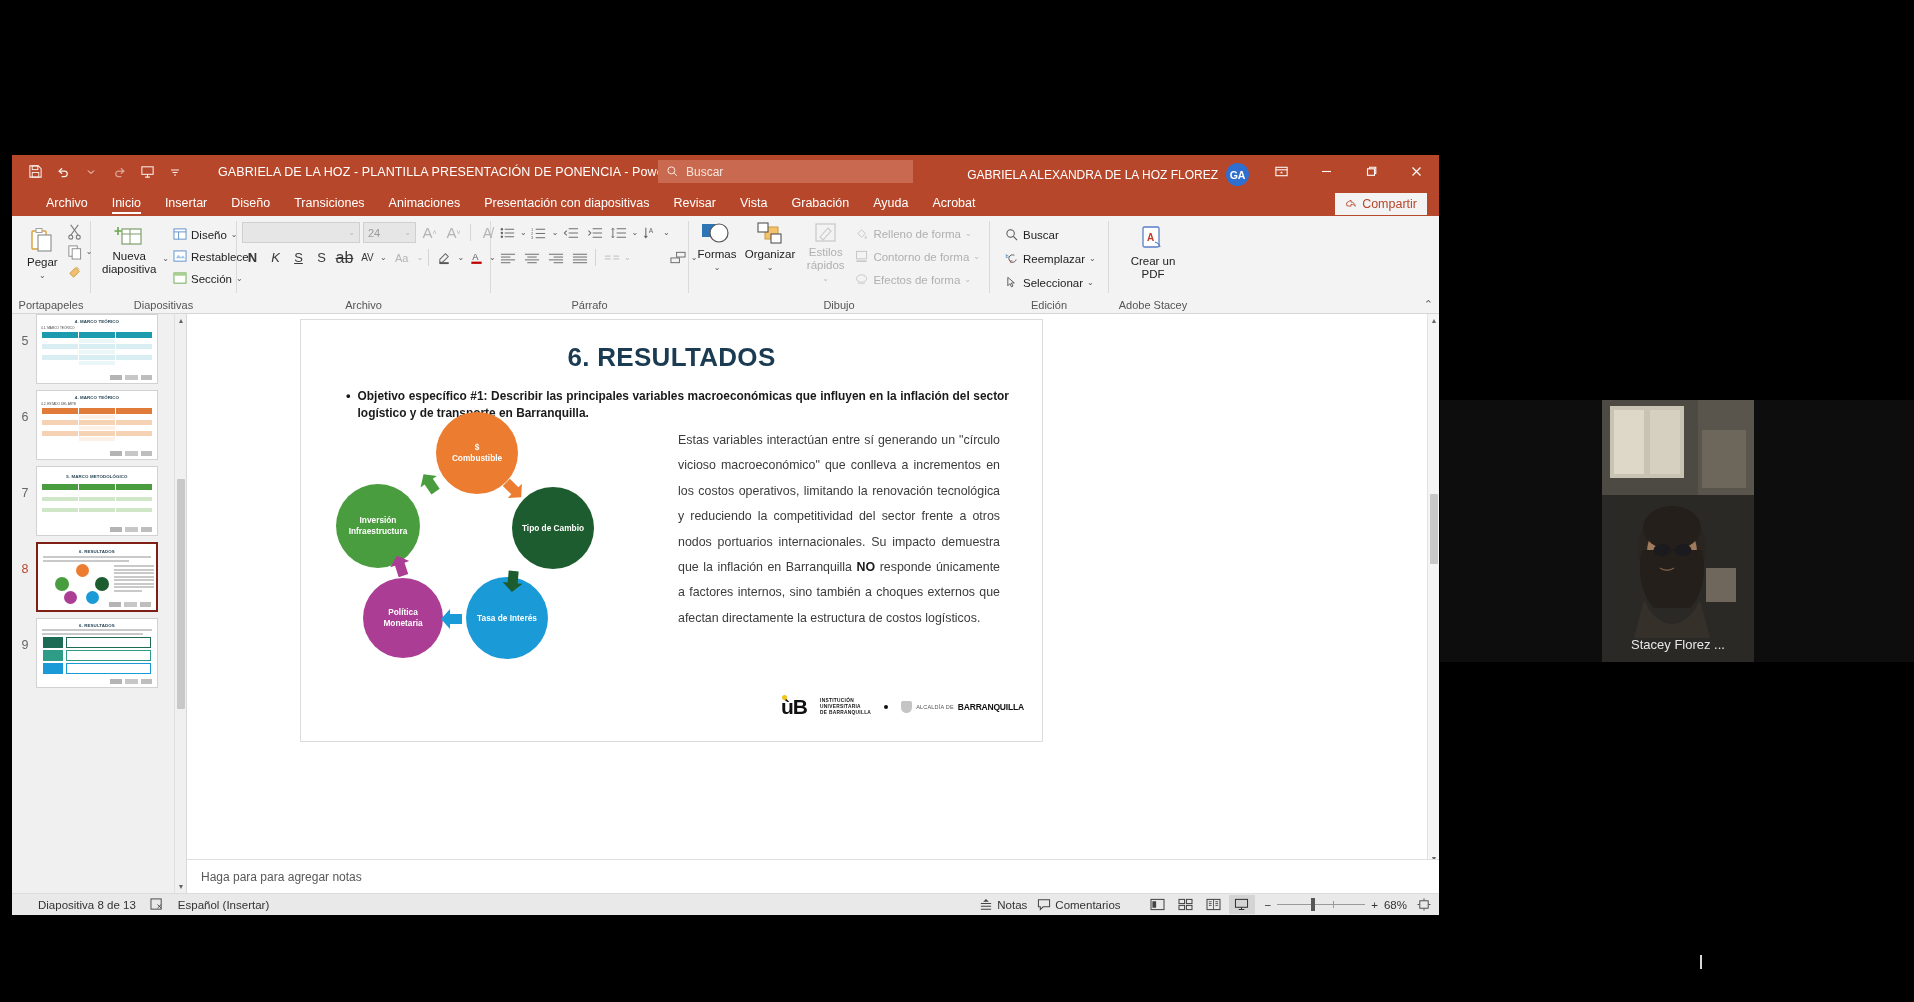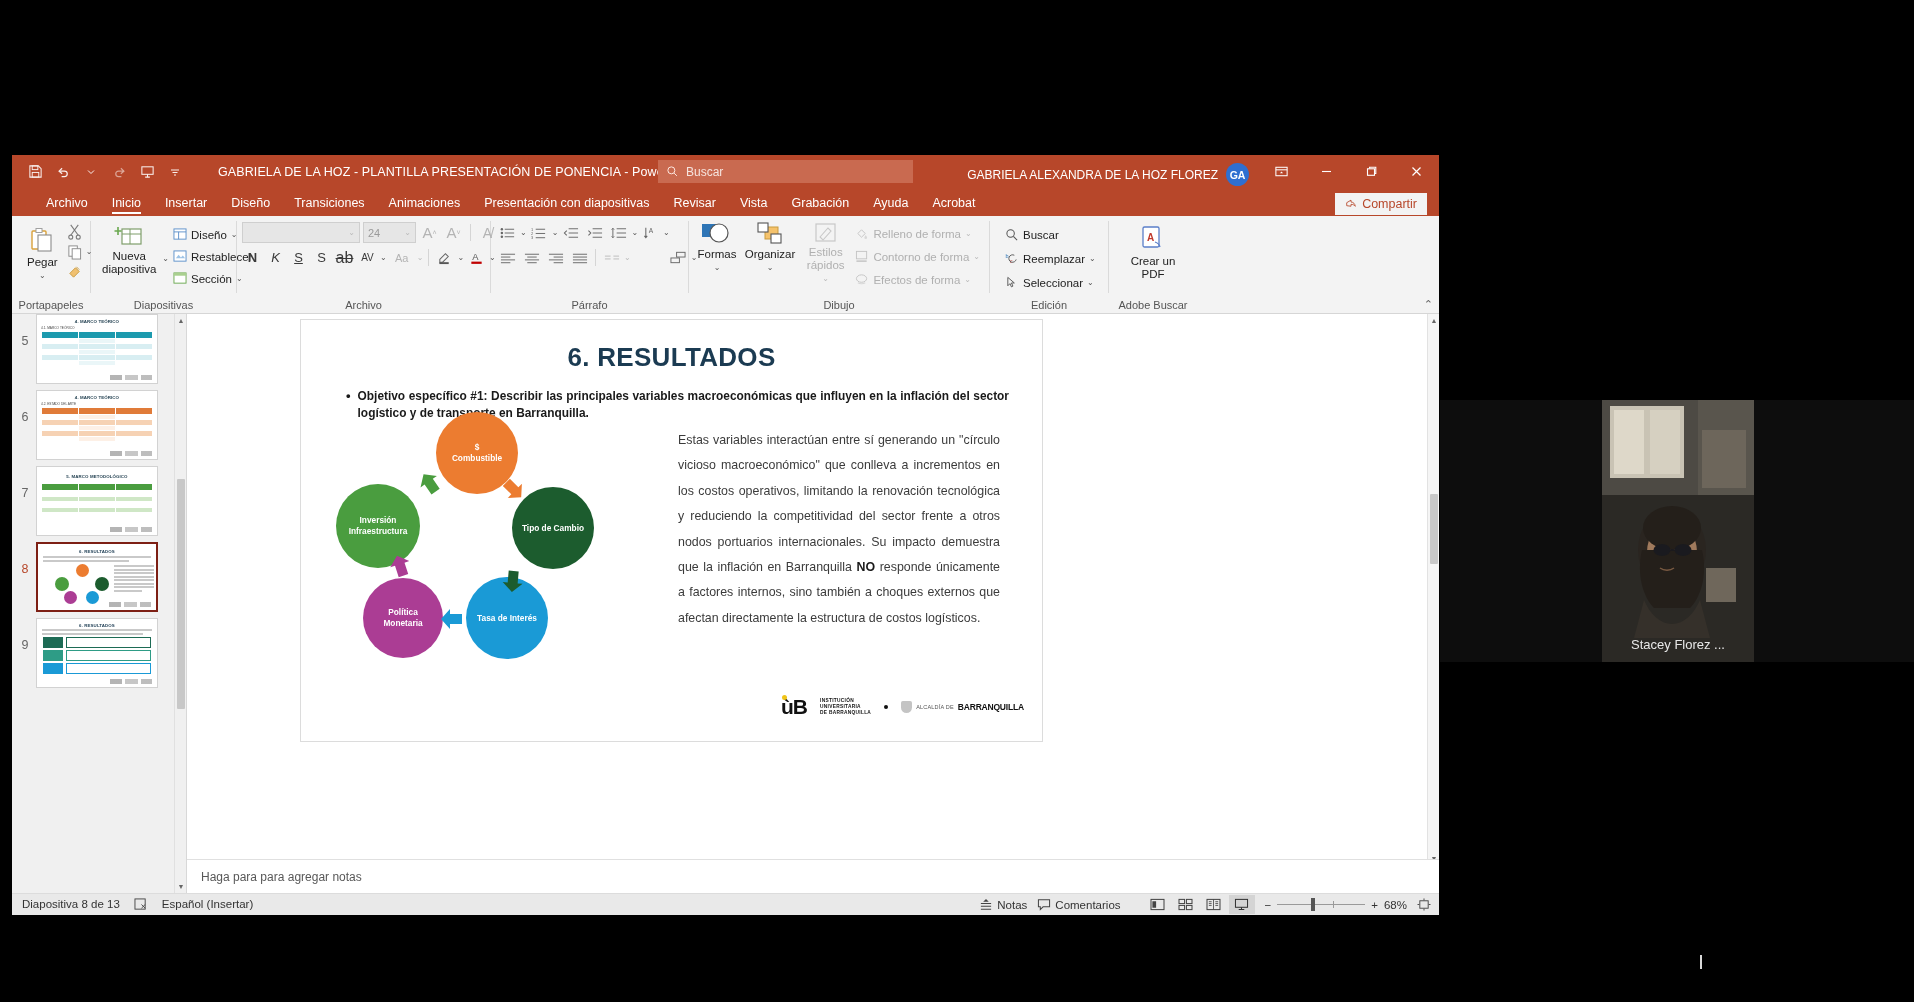--- a/index.html
+++ b/index.html
@@ -213,21 +213,21 @@
     background: #fff; border-top: 1px solid #e0e0e0; display: flex; align-items: center;
     padding-left: 14px; font-size: 12px; color: #585858;
   }
 
   
   .statusbar {
     position: absolute; left: 0; right: 0; bottom: 0; height: 22px; background: #e9e9e9;
     display: flex; align-items: center; font-size: 11.5px; color: #333;
     border-top: 1px solid #dcdcdc;
   }
-  .sb-left { display: flex; gap: 14px; padding-left: 10px; }
+  .sb-left { display: flex; align-items: center; gap: 14px; padding-left: 26px; }
   .sb-right { margin-left: auto; display: flex; align-items: center; gap: 10px; padding-right: 8px; }
   .sb-item { display: flex; align-items: center; gap: 4px; }
   .viewbtn { width: 26px; height: 19px; display: flex; align-items: center; justify-content: center; }
   .viewbtn.active { background: #d4d4d4; }
   .zoomslider { display: flex; align-items: center; gap: 6px; }
   .zs-track { width: 88px; height: 1px; background: #9a9a9a; position: relative; }
   .zs-handle { position: absolute; left: 34px; top: -6px; width: 4px; height: 13px; background: #555; }
   .zs-mid { position: absolute; left: 56px; top: -3px; width: 1px; height: 7px; background: #9a9a9a; }
 
   
@@ -694,21 +694,21 @@
             <span class="icon">
                 <svg width="30" height="30" viewBox="0 0 30 30">
                   <rect x="5" y="2" width="16" height="20" rx="1.5" fill="#fff" stroke="#5b7fc9" stroke-width="1.3"></rect>
                   <text x="9" y="16" font-size="10" fill="#c0392b" font-family="Liberation Sans" font-weight="bold">A</text>
                   <path d="M17 17c3 1 4.5 2.5 5 5" fill="none" stroke="#5b7fc9" stroke-width="1.3"></path>
                 </svg>
               </span>
             <span>Crear un PDF</span>
           </div>
         </div>
-        <div class="grp-label">Adobe Buscar</div>
+        <div class="grp-label">Adobe Stacey</div>
       </div>
 
       <div style="position:absolute;right:6px;bottom:2px;font-size:11px;color:#666">⌃</div>
     </div>
 
     <div class="work" style="height:calc(100% - 33px - 28px - 98px - 22px)">
 
       <div class="thumbs">
 
         <div class="thumb-row" style="margin-top:-6px">

